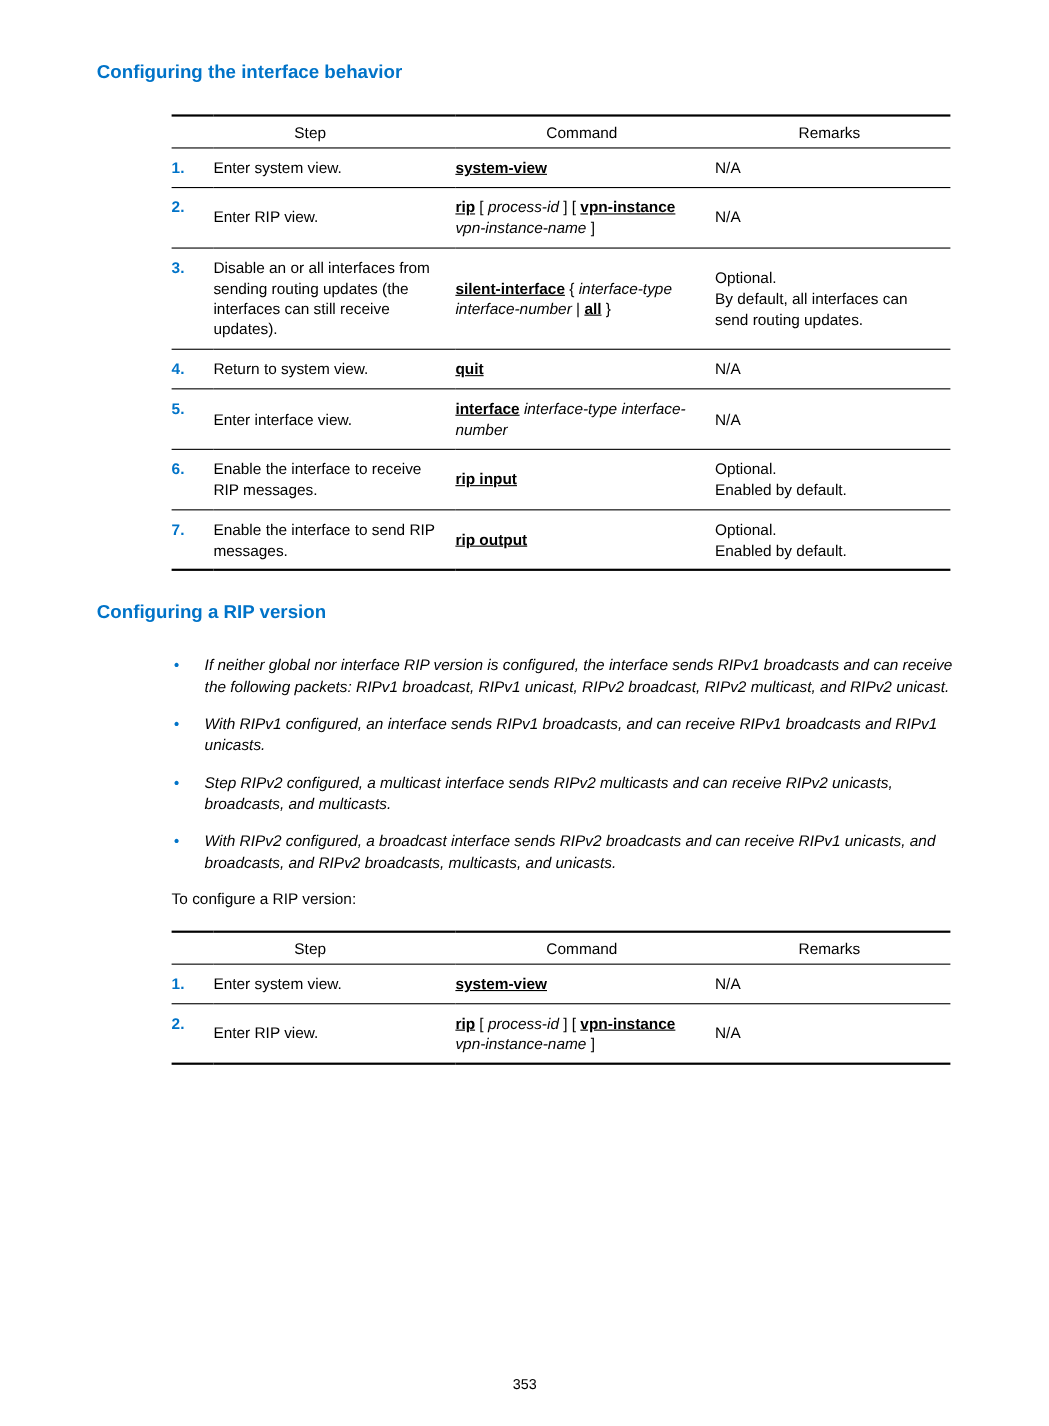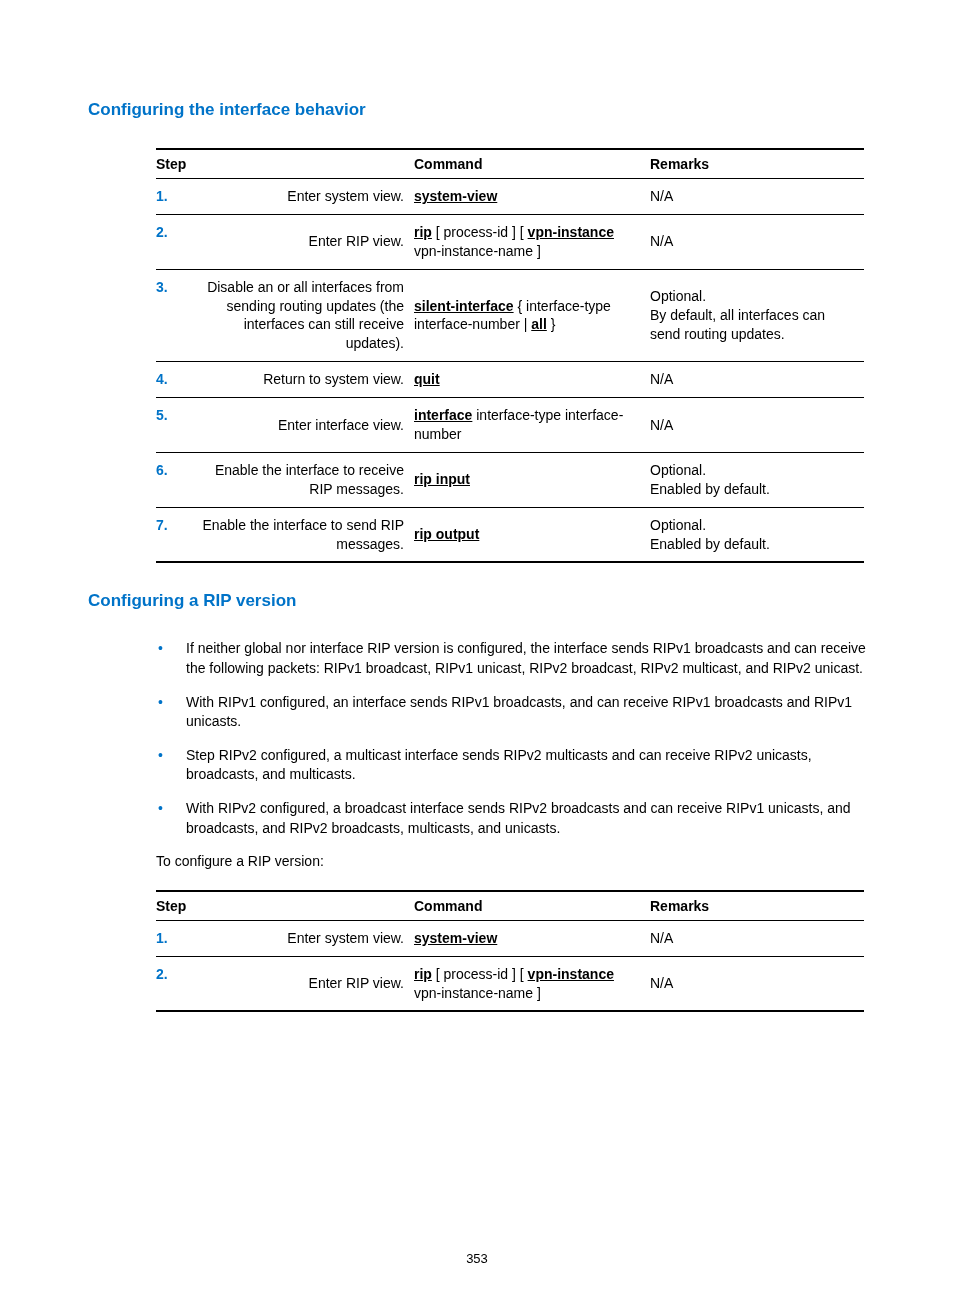--- a/index.html
+++ b/index.html
@@ -5,40 +5,40 @@
   body {
     margin: 0;
     padding: 0;
     font-family: Arial, Helvetica, sans-serif;
     font-size: 14px;
     color: #000;
     background: #fff;
     width: 954px;
   }
   .page {
-    padding: 100px 88px 40px 88px;
+    padding: 56px 88px 40px 88px;
     box-sizing: border-box;
     min-height: 1296px;
     position: relative;
   }
   .heading {
     color: #0073c8;
     font-weight: bold;
     font-size: 17px;
     margin: 0 0 28px 0;
   }
   table {
     border-collapse: collapse;
     width: 708px;
     margin-left: 68px;
     margin-bottom: 28px;
   }
   th {
-    text-align: left;
-    font-weight: bold;
+    text-align: center;
+    font-weight: normal;
     font-size: 14px;
     padding: 6px 6px 6px 0;
     border-bottom: 1px solid #000;
   }
   thead tr {
     border-top: 2px solid #000;
   }
   tbody tr {
     border-bottom: 1px solid #000;
   }
@@ -51,41 +51,42 @@
     font-size: 14px;
     line-height: 1.35;
   }
   .col-num {
     width: 28px;
     color: #0073c8;
     font-weight: bold;
     vertical-align: top;
     padding-top: 8px;
   }
-  .col-step { width: 210px; text-align: right; }
+  .col-step { width: 210px; }
   .col-cmd  { width: 226px; }
   .col-rem  { }
   .bold { font-weight: bold; text-decoration: underline; }
-  .ital { }
+  .ital { font-style: italic; }
   .body-text {
     margin-left: 68px;
     margin-right: 0;
     line-height: 1.4;
   }
   .para { margin: 0 0 18px 0; }
   ul.bullets {
     list-style: none;
     padding: 0;
     margin: 0 0 14px 0;
   }
   ul.bullets li {
     position: relative;
     padding-left: 30px;
     margin-bottom: 14px;
     line-height: 1.4;
+    font-style: italic;
   }
   ul.bullets li::before {
     content: "•";
     color: #0073c8;
     position: absolute;
     left: 2px;
     top: 0;
     font-size: 14px;
   }
   .page-number {

